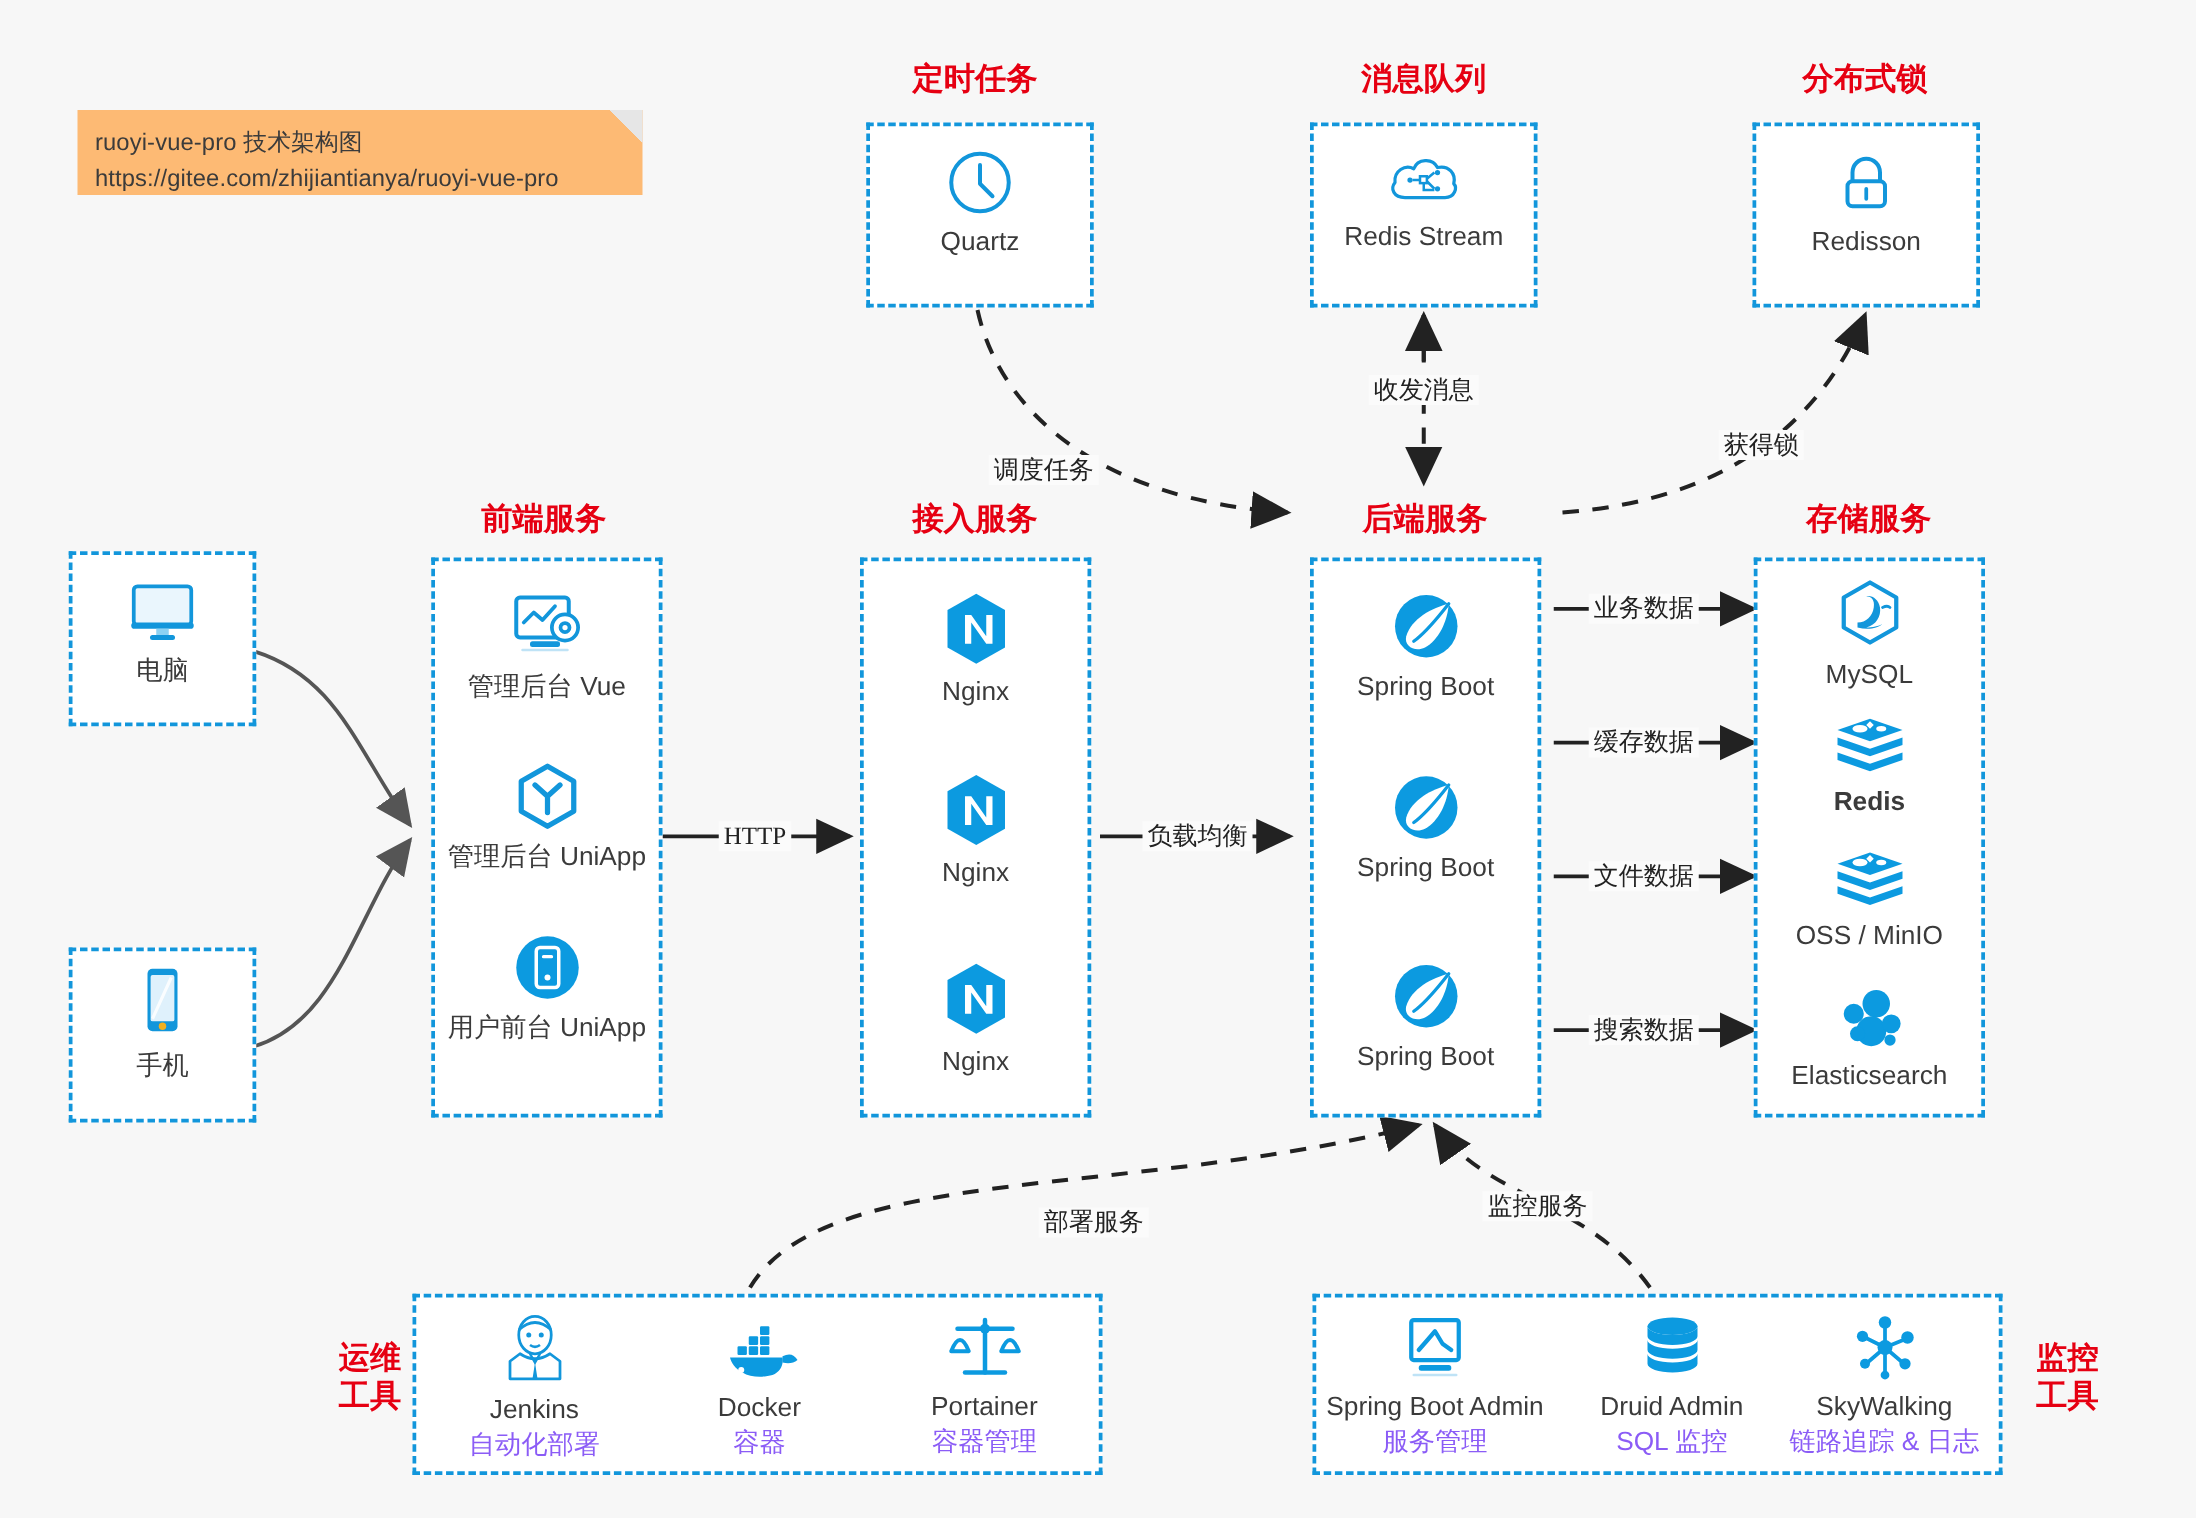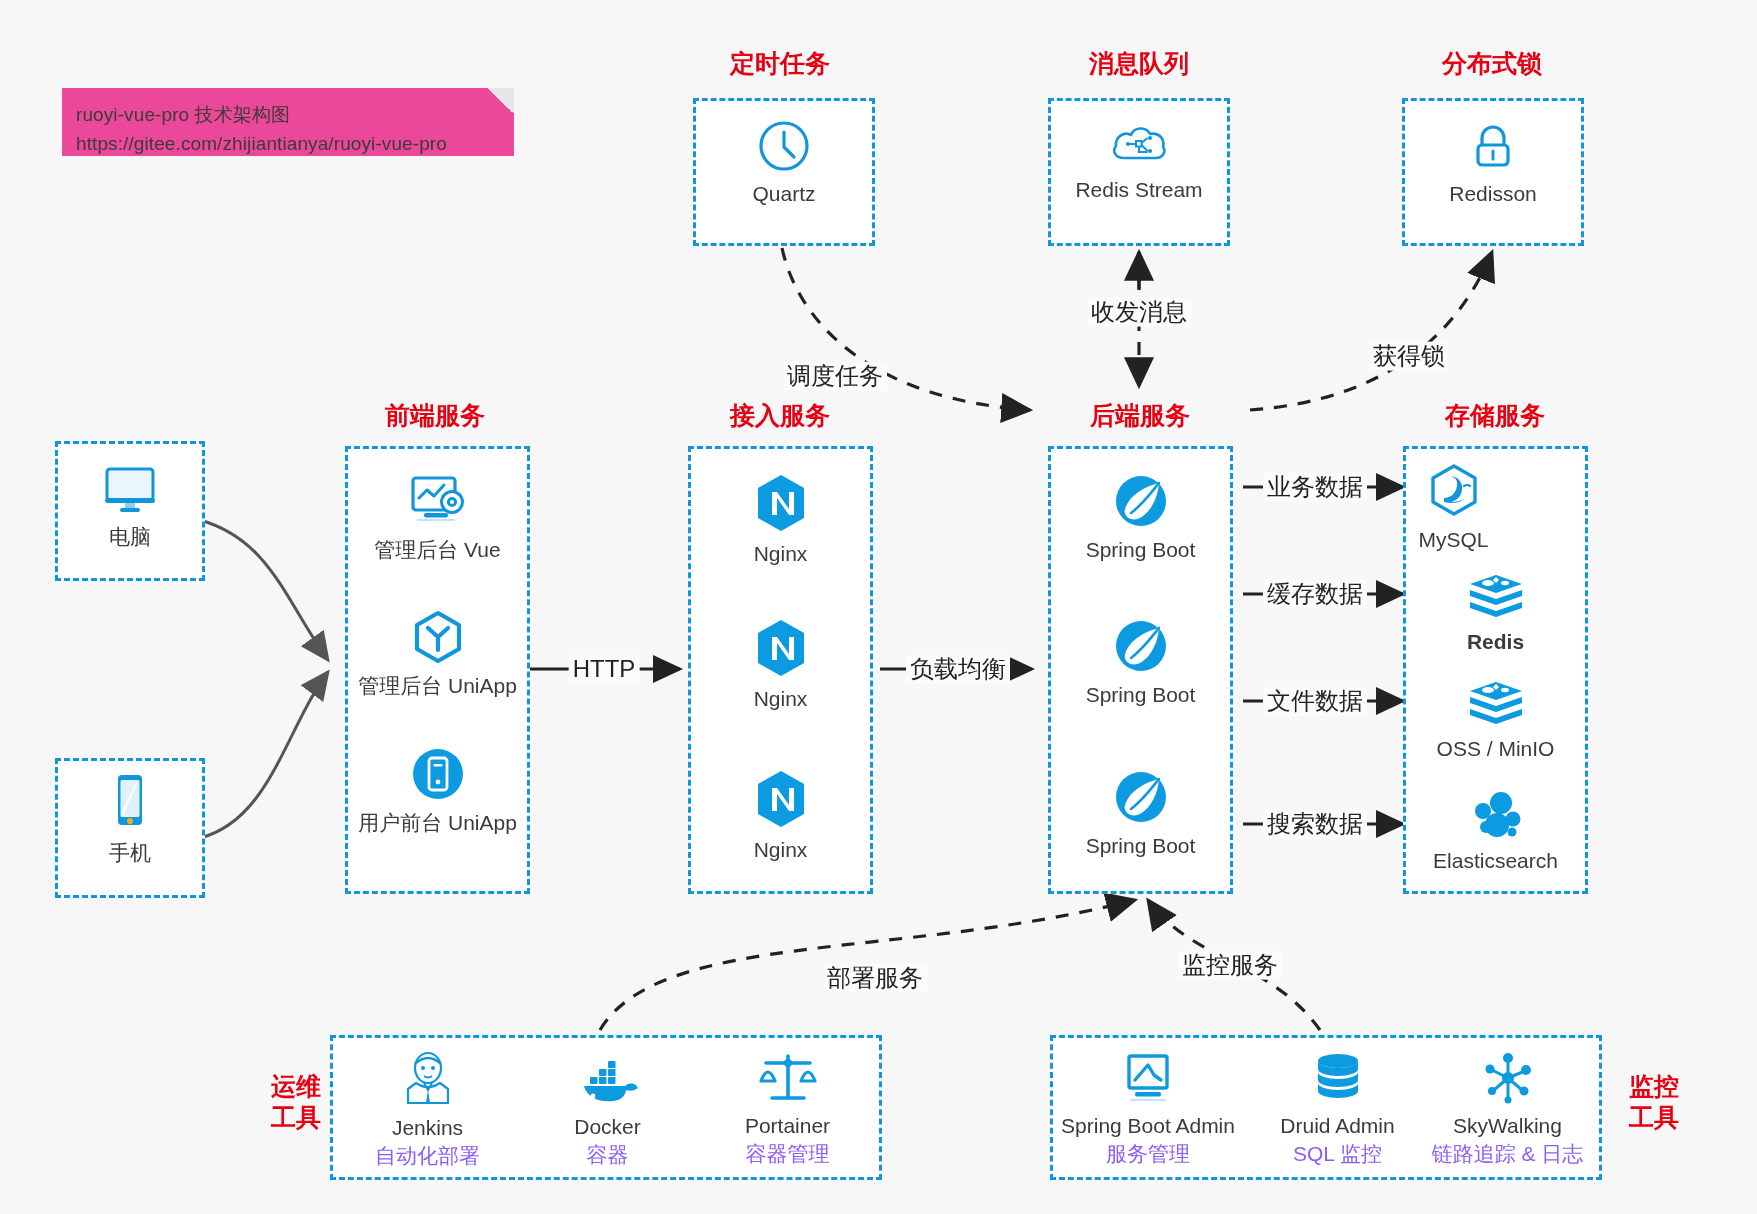--- a/index.html
+++ b/index.html
@@ -8,21 +8,21 @@
     background: #f7f7f7;
     font-family: "Liberation Sans", "DejaVu Sans", sans-serif;
     overflow: hidden;
   }
   #canvas { position: relative; width: 1757px; height: 1214px; }
 
   svg.wires { position: absolute; left: 0; top: 0; width: 1757px; height: 1214px; pointer-events: none; z-index: 1; }
 
   .note {
     position: absolute; left: 62px; top: 88px; width: 452px; height: 68px;
-    background: #ec4899; z-index: 3;
+    background: #fdba74; z-index: 3;
     padding: 12px 14px 0 14px;
     font-size: 19px; color: #3b3b3b; line-height: 1.55;
     letter-spacing: .1px;
   }
   .note .fold {
     position: absolute; right: 0; top: 0; width: 26px; height: 26px;
     background: linear-gradient(225deg, #e6e6e6 0 50%, transparent 50%);
   }
 
   .group {
@@ -40,23 +40,24 @@
     position: absolute; z-index: 3;
     display: flex; flex-direction: column; align-items: center; justify-content: flex-start;
     text-align: center;
   }
   .node .lbl { font-size: 21px; color: #3b3b3b; white-space: nowrap; margin-top: 6px; line-height: 1.35; }
   .node .lbl2 { font-size: 21px; color: #8b5cf6; white-space: nowrap; line-height: 1.35; }
   .ic { display:block; }
 
   .edgelabel {
     position: absolute; z-index: 5;
-    font-size: 24px; color: #222; background: #fbfbfb;
+    font-size: 20px; color: #222; background: #fbfbfb;
     padding: 0 4px; white-space: nowrap; transform: translate(-50%, -50%);
     line-height: 1.2;
+    font-family: Liberation Serif, serif;
   }
   .sidetitle {
     position: absolute; z-index: 5;
     color: #e60012; font-weight: bold; font-size: 25px;
     line-height: 1.25; text-align: center; white-space: nowrap;
   }
 </style>
 </head>
 <body>
 
@@ -247,21 +248,21 @@
       <circle cx="29" cy="29" r="25" fill="#0c9ae0"></circle>
       <path d="M47 11 C34 14 17 23 13 37 C11 45 20 50 28 46 C39 40 46 25 47 11 Z" fill="#ffffff"></path>
       <path d="M47 11 C38 22 30 33 19 41" fill="none" stroke="#0c9ae0" stroke-width="2.6" stroke-linecap="round"></path>
     </svg>
     <div class="lbl">Spring Boot</div>
   </div>
 
   <div class="grouptitle" style="left:1405px; top:400px; width:180px;">存储服务</div>
   <div class="group" style="left:1403px; top:446px; width:185px; height:448px;"></div>
 
-  <div class="node" style="left:1361px; top:462px; width:185px;text-align:center;">
+  <div class="node" style="left:1403px; top:462px; width:185px;text-align:center;">
     <svg class="ic" width="56" height="58" viewBox="0 0 56 58">
       <path d="M28 4 L49 16 L49 40 L28 52 L7 40 L7 16 Z" fill="none" stroke="#1296db" stroke-width="3.4" stroke-linejoin="round"></path>
       <path d="M18 36 C25 36 30 31 31 24 C32 18 29 15 25 15 C30 14 35 18 36 24 C37 31 33 38 25 40 C30 40 35 39 38 37 C34 41 26 42 18 40 Z" fill="#1296db"></path>
       <path d="M38 24 q4 -2 6 0" fill="none" stroke="#1296db" stroke-width="2.2" stroke-linecap="round"></path>
     </svg>
     <div class="lbl">MySQL</div>
   </div>
 
   <div class="node" style="left:1403px; top:570px; width:185px;font-weight:bold;">
     <svg class="ic" width="60" height="52" viewBox="0 0 60 52">

